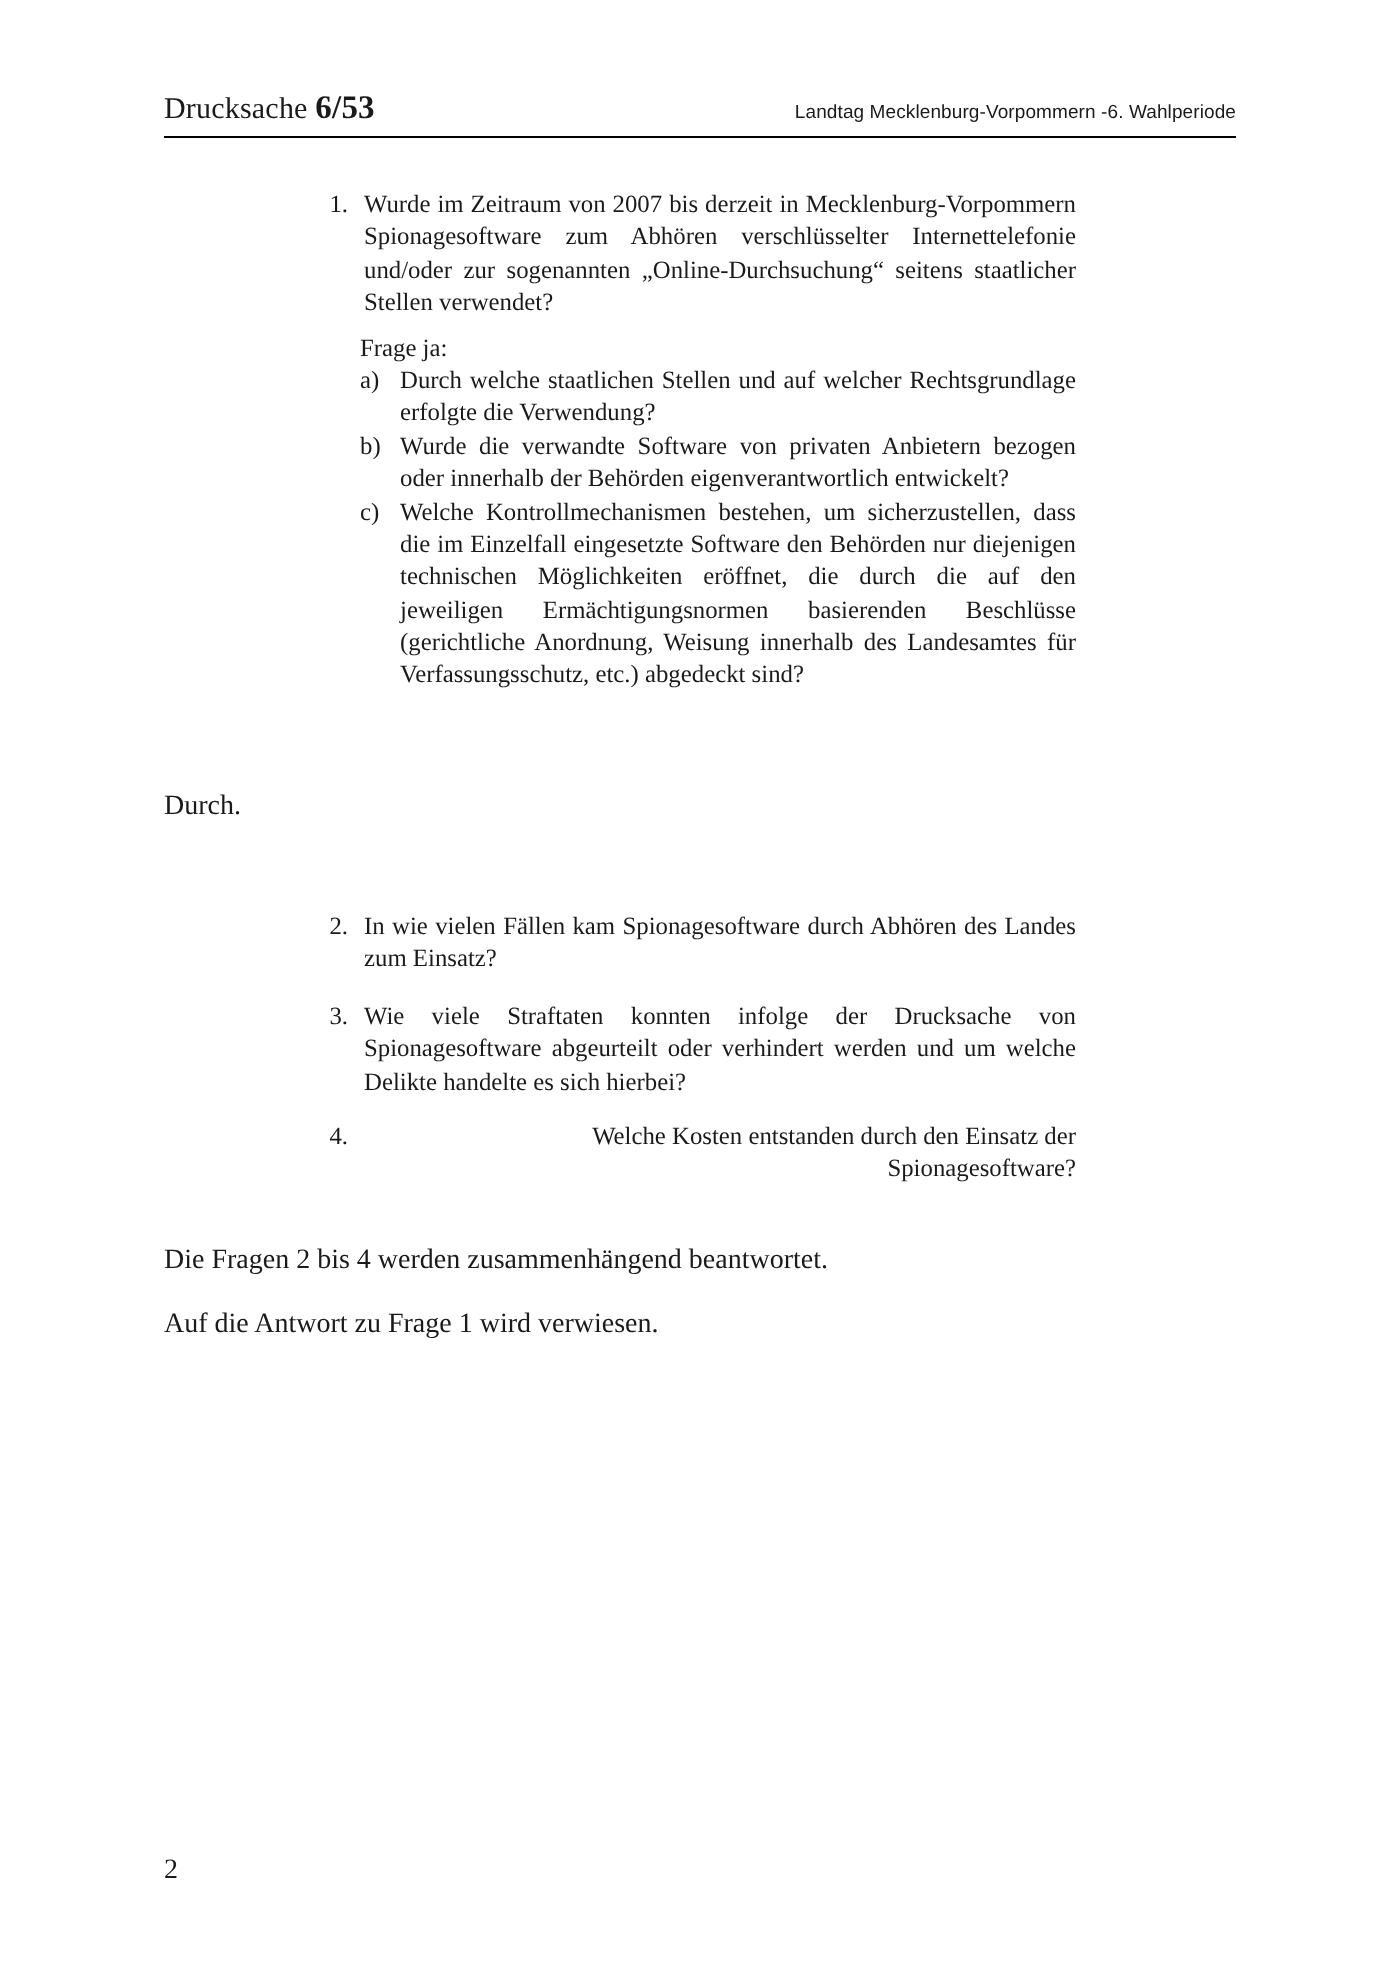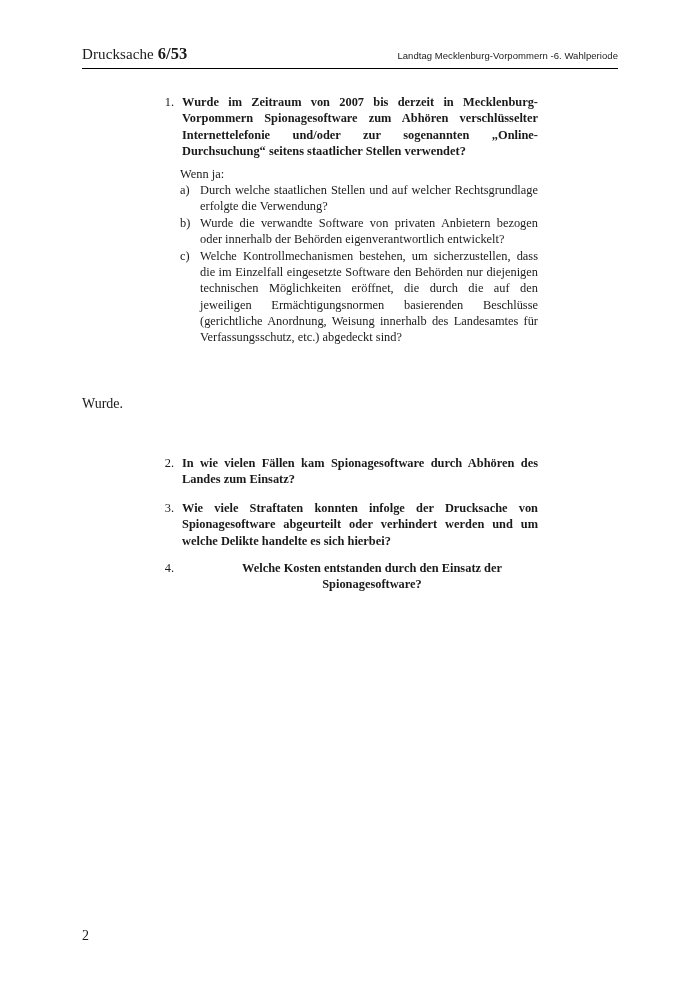--- a/index.html
+++ b/index.html
@@ -77,21 +77,20 @@
     flex: 0 0 22px;
     text-align: right;
     padding-right: 8px;
     box-sizing: border-box;
   }
   .qtext {
     flex: 1 1 auto;
     text-align: justify;
     text-justify: inter-word;
     hyphens: manual;
-    font-weight: bold;
   }
 
   .wennja {
     position: absolute;
     left: 180px;
     font-size: 12.4px;
     line-height: 1.32;
   }
 
   .sublist {
@@ -127,58 +126,58 @@
   }
 
   .pagenum {
     position: absolute;
     left: 82px;
     top: 928px;
     font-size: 14px;
   }
 
   
-  .nj { text-align: center; margin-left: 24px; }
+  .nj { text-align: right; margin-left: 24px; }
 </style>
 </head>
 <body>
 
 <div class="page">
 
   <div class="header">
     <div class="header-left"><span>Drucksache </span><span class="bold-num">6/53</span></div>
     <div class="header-right">Landtag Mecklenburg-Vorpommern -6. Wahlperiode</div>
   </div>
   <div class="header-rule"></div>
 
   <div class="qblock" style="top:94px;">
     <div class="qitem">
       <div class="qnum">1.</div>
       <div class="qtext">Wurde im Zeitraum von 2007 bis derzeit in Mecklenburg-Vorpommern Spionagesoftware zum Abhören verschlüsselter Internettelefonie und/oder zur sogenannten „Online-Durchsuchung“ seitens staatlicher Stellen verwendet?</div>
     </div>
   </div>
 
-  <div class="wennja" style="top:166px;">Wenn ja:</div>
+  <div class="wennja" style="top:166px;">Frage ja:</div>
 
   <div class="sublist" style="top:182px;">
     <div class="subitem">
       <div class="sublabel">a)</div>
       <div class="subtext">Durch welche staatlichen Stellen und auf welcher Rechtsgrundlage erfolgte die Verwendung?</div>
     </div>
     <div class="subitem">
       <div class="sublabel">b)</div>
       <div class="subtext">Wurde die verwandte Software von privaten Anbietern bezogen oder innerhalb der Behörden eigenverantwortlich entwickelt?</div>
     </div>
     <div class="subitem">
       <div class="sublabel">c)</div>
       <div class="subtext">Welche Kontrollmechanismen bestehen, um sicherzustellen, dass die im Einzelfall eingesetzte Software den Behörden nur diejenigen technischen Möglichkeiten eröffnet, die durch die auf den jeweiligen Ermächtigungsnormen basierenden Beschlüsse (gerichtliche Anordnung, Weisung innerhalb des Landesamtes für Verfassungsschutz, etc.) abgedeckt sind?</div>
     </div>
   </div>
 
-  <div class="para" style="top:395px;">Wurde.</div>
+  <div class="para" style="top:395px;">Durch.</div>
 
   <div class="qblock" style="top:455px;">
     <div class="qitem">
       <div class="qnum">2.</div>
       <div class="qtext">In wie vielen Fällen kam Spionagesoftware durch Abhören des Landes zum Einsatz?</div>
     </div>
   </div>
 
   <div class="qblock" style="top:500px;">
     <div class="qitem">
@@ -187,16 +186,18 @@
     </div>
   </div>
 
   <div class="qblock" style="top:560px;">
     <div class="qitem">
       <div class="qnum">4.</div>
       <div class="qtext nj">Welche Kosten entstanden durch den Einsatz der Spionagesoftware?</div>
     </div>
   </div>
 
+  <div class="para" style="top:622px;">Die Fragen 2 bis 4 werden zusammenhängend beantwortet.</div>
+  <div class="para" style="top:654px;">Auf die Antwort zu Frage 1 wird verwiesen.</div>
 
   <div class="pagenum">2</div>
 
 </div>
 
 </body></html>

